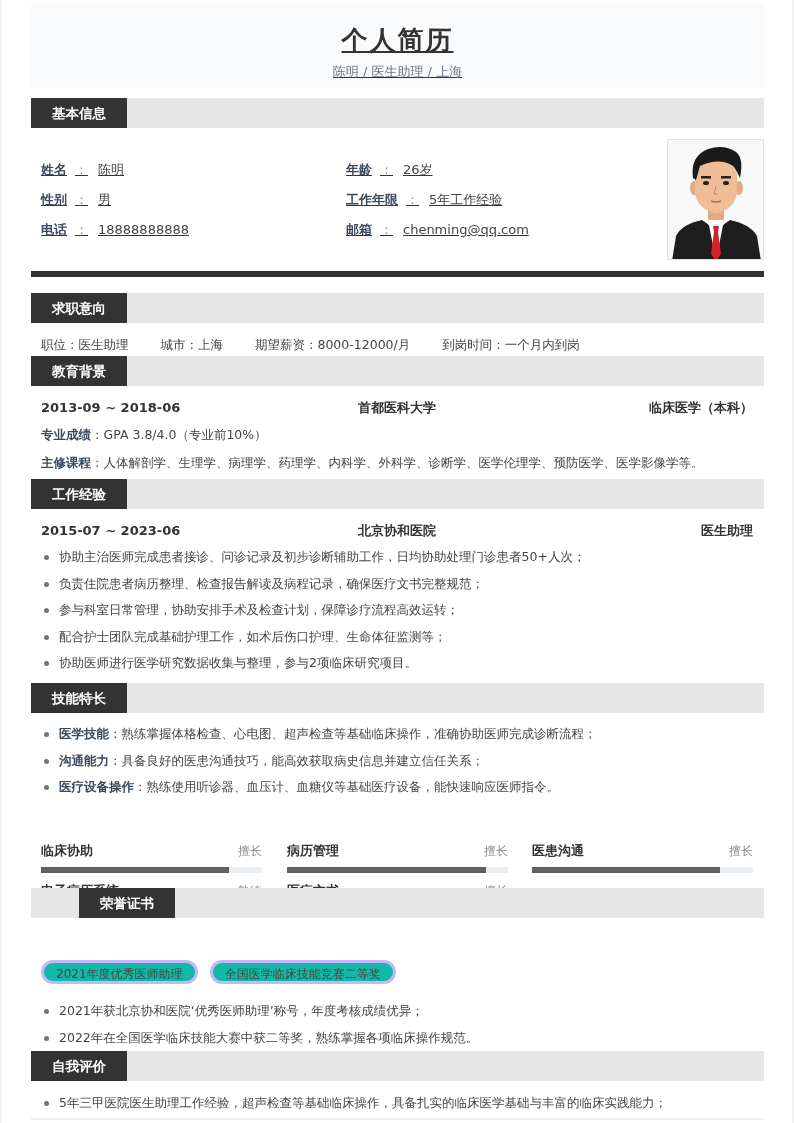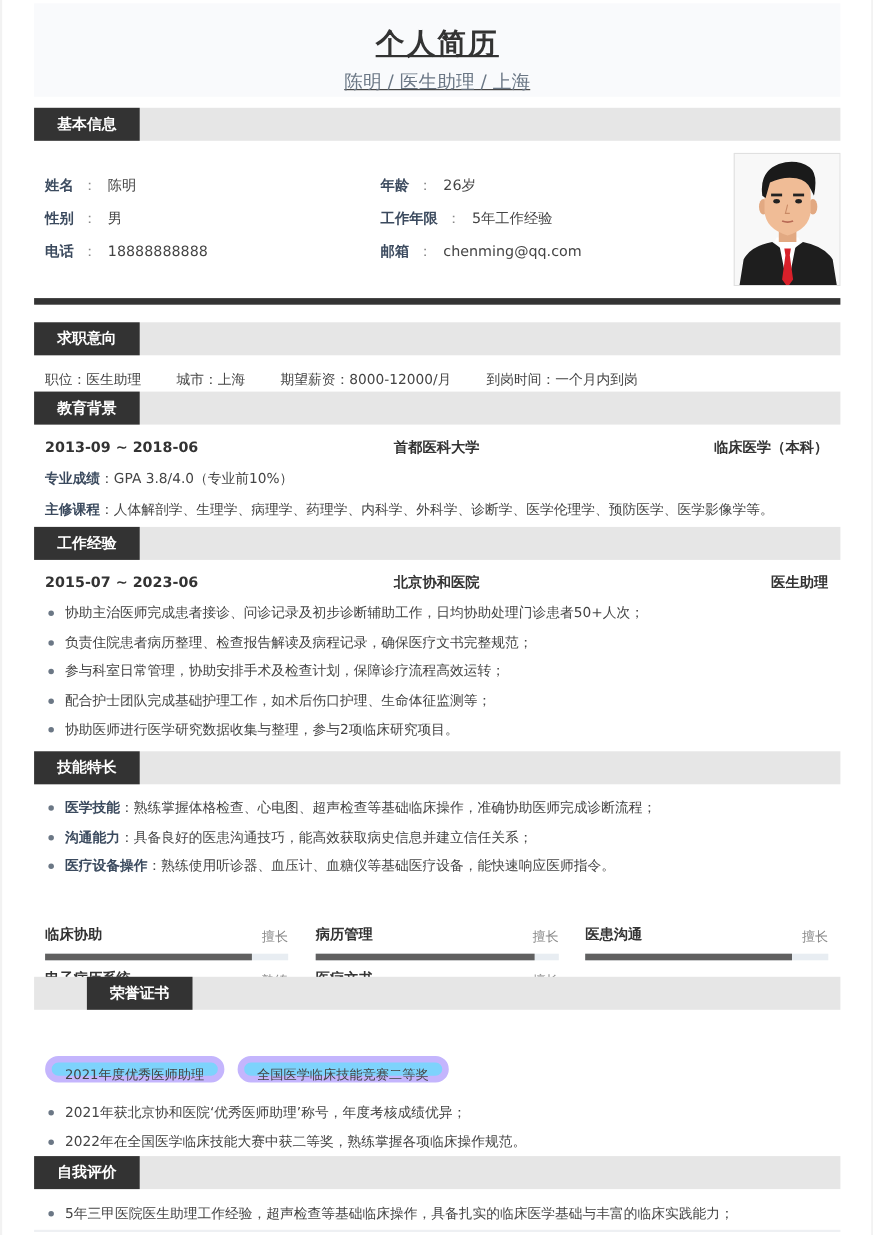--- a/index.html
+++ b/index.html
@@ -2,24 +2,24 @@
 <html><head>
 <meta charset="utf-8">
 <style>
   * { box-sizing: border-box; margin: 0; padding: 0; }
   html, body { width: 794px; height: 1123px; background: #ffffff; overflow: hidden; }
   body { font-family: "DejaVu Sans", "Liberation Sans", sans-serif; color: #333; font-size: 13px; position: relative; }
   .page-border-l { position: absolute; left: 0; top: 0; width: 2px; height: 1123px; background: #f2f2f2; }
   .page-border-r { position: absolute; right: 0; top: 0; width: 2px; height: 1123px; background: #f2f2f2; }
   .header { position: absolute; left: 31px; top: 3px; width: 733px; height: 85px; background: #f9fafc; text-align: center; text-decoration: underline; }
   .header .title { font-size: 26px; font-weight: bold; color: #333; padding-top: 22px; letter-spacing: 2px; line-height: 30px; }
-  .header .subtitle { font-size: 17px; color: #6b7785; margin-top: 8px; }
+  .header .subtitle { font-size: 13px; color: #6b7785; margin-top: 8px; }
   .section-head { position: absolute; left: 31px; width: 733px; height: 30px; background: #e6e6e6; }
   .section-head .tab { display: inline-block; height: 30px; width: 96px; background: #333333; color: #fff; font-weight: bold; font-size: 13.5px; line-height: 30px; text-align: center; }
-  .info-row { position: absolute; height: 20px; font-size: 13px; line-height: 20px; white-space: nowrap; }
+  .info-row { position: absolute; height: 20px; font-size: 13px; line-height: 20px; white-space: nowrap; text-decoration: underline; }
   .info-row .k { font-weight: bold; color: #3b4a5e; }
   .info-row .c { color: #888; margin: 0 10px 0 8px; }
   .info-row .v { color: #444; }
   .photo { position: absolute; left: 667px; top: 139px; width: 97px; height: 121px; background: #f7f7f7; border: 1px solid #e0e0e0; overflow: hidden; }
   .thick-rule { position: absolute; left: 31px; top: 271px; width: 733px; height: 6px; background: #333333; }
   .row-line { position: absolute; left: 41px; font-size: 12.5px; line-height: 20px; color: #444; white-space: nowrap; }
   .intent span { margin-right: 28px; }
   .edu-line { position: absolute; left: 41px; width: 712px; height: 20px; font-size: 13px; font-weight: bold; color: #333; line-height: 20px; }
   .edu-line .l { position: absolute; left: 0; }
   .edu-line .m { position: absolute; left: 0; right: 0; text-align: center; }
@@ -27,21 +27,21 @@
   .lbl { font-weight: bold; color: #3b4a5e; }
   .bullets { position: absolute; left: 41px; width: 720px; list-style: none; }
   .bullets li { position: relative; padding-left: 18px; font-size: 12.5px; color: #444; line-height: 26.5px; white-space: nowrap; }
   .bullets li::before { content: ""; position: absolute; left: 3px; top: 11px; width: 5px; height: 5px; border-radius: 50%; background: #6b7785; }
   .skill { position: absolute; width: 221px; height: 40px; }
   .skill .nm { position: absolute; left: 0; top: 0; font-size: 13px; font-weight: bold; color: #333; line-height: 18px; }
   .skill .lv { position: absolute; right: 0; top: 0; font-size: 12px; color: #888; line-height: 18px; }
   .skill .track { position: absolute; left: 0; top: 25px; width: 221px; height: 6px; background: #e8edf2; }
   .skill .fill { height: 6px; background: #606060; }
   .tags { position: absolute; left: 41px; top: 960px; }
-  .tag { display: inline-block; height: 24px; line-height: 22px; padding: 0 12px; border: 6px solid #c4b5fd; border-radius: 12px; font-size: 12px; color: #444; margin-right: 8px; background: #7dd3fc; }
+  .tag { display: inline-block; height: 24px; line-height: 22px; padding: 0 12px; border: 3px solid #c4b5fd; border-radius: 12px; font-size: 12px; color: #444; margin-right: 8px; background: #14b8a6; }
   .bottom-rule { position: absolute; left: 31px; top: 1118px; width: 733px; height: 2px; background: #eef0f3; }
 </style>
 </head>
 <body>
 
 <div class="page-border-l"></div>
 <div class="page-border-r"></div>
 
 <div class="header">
   <div class="title">个人简历</div>

